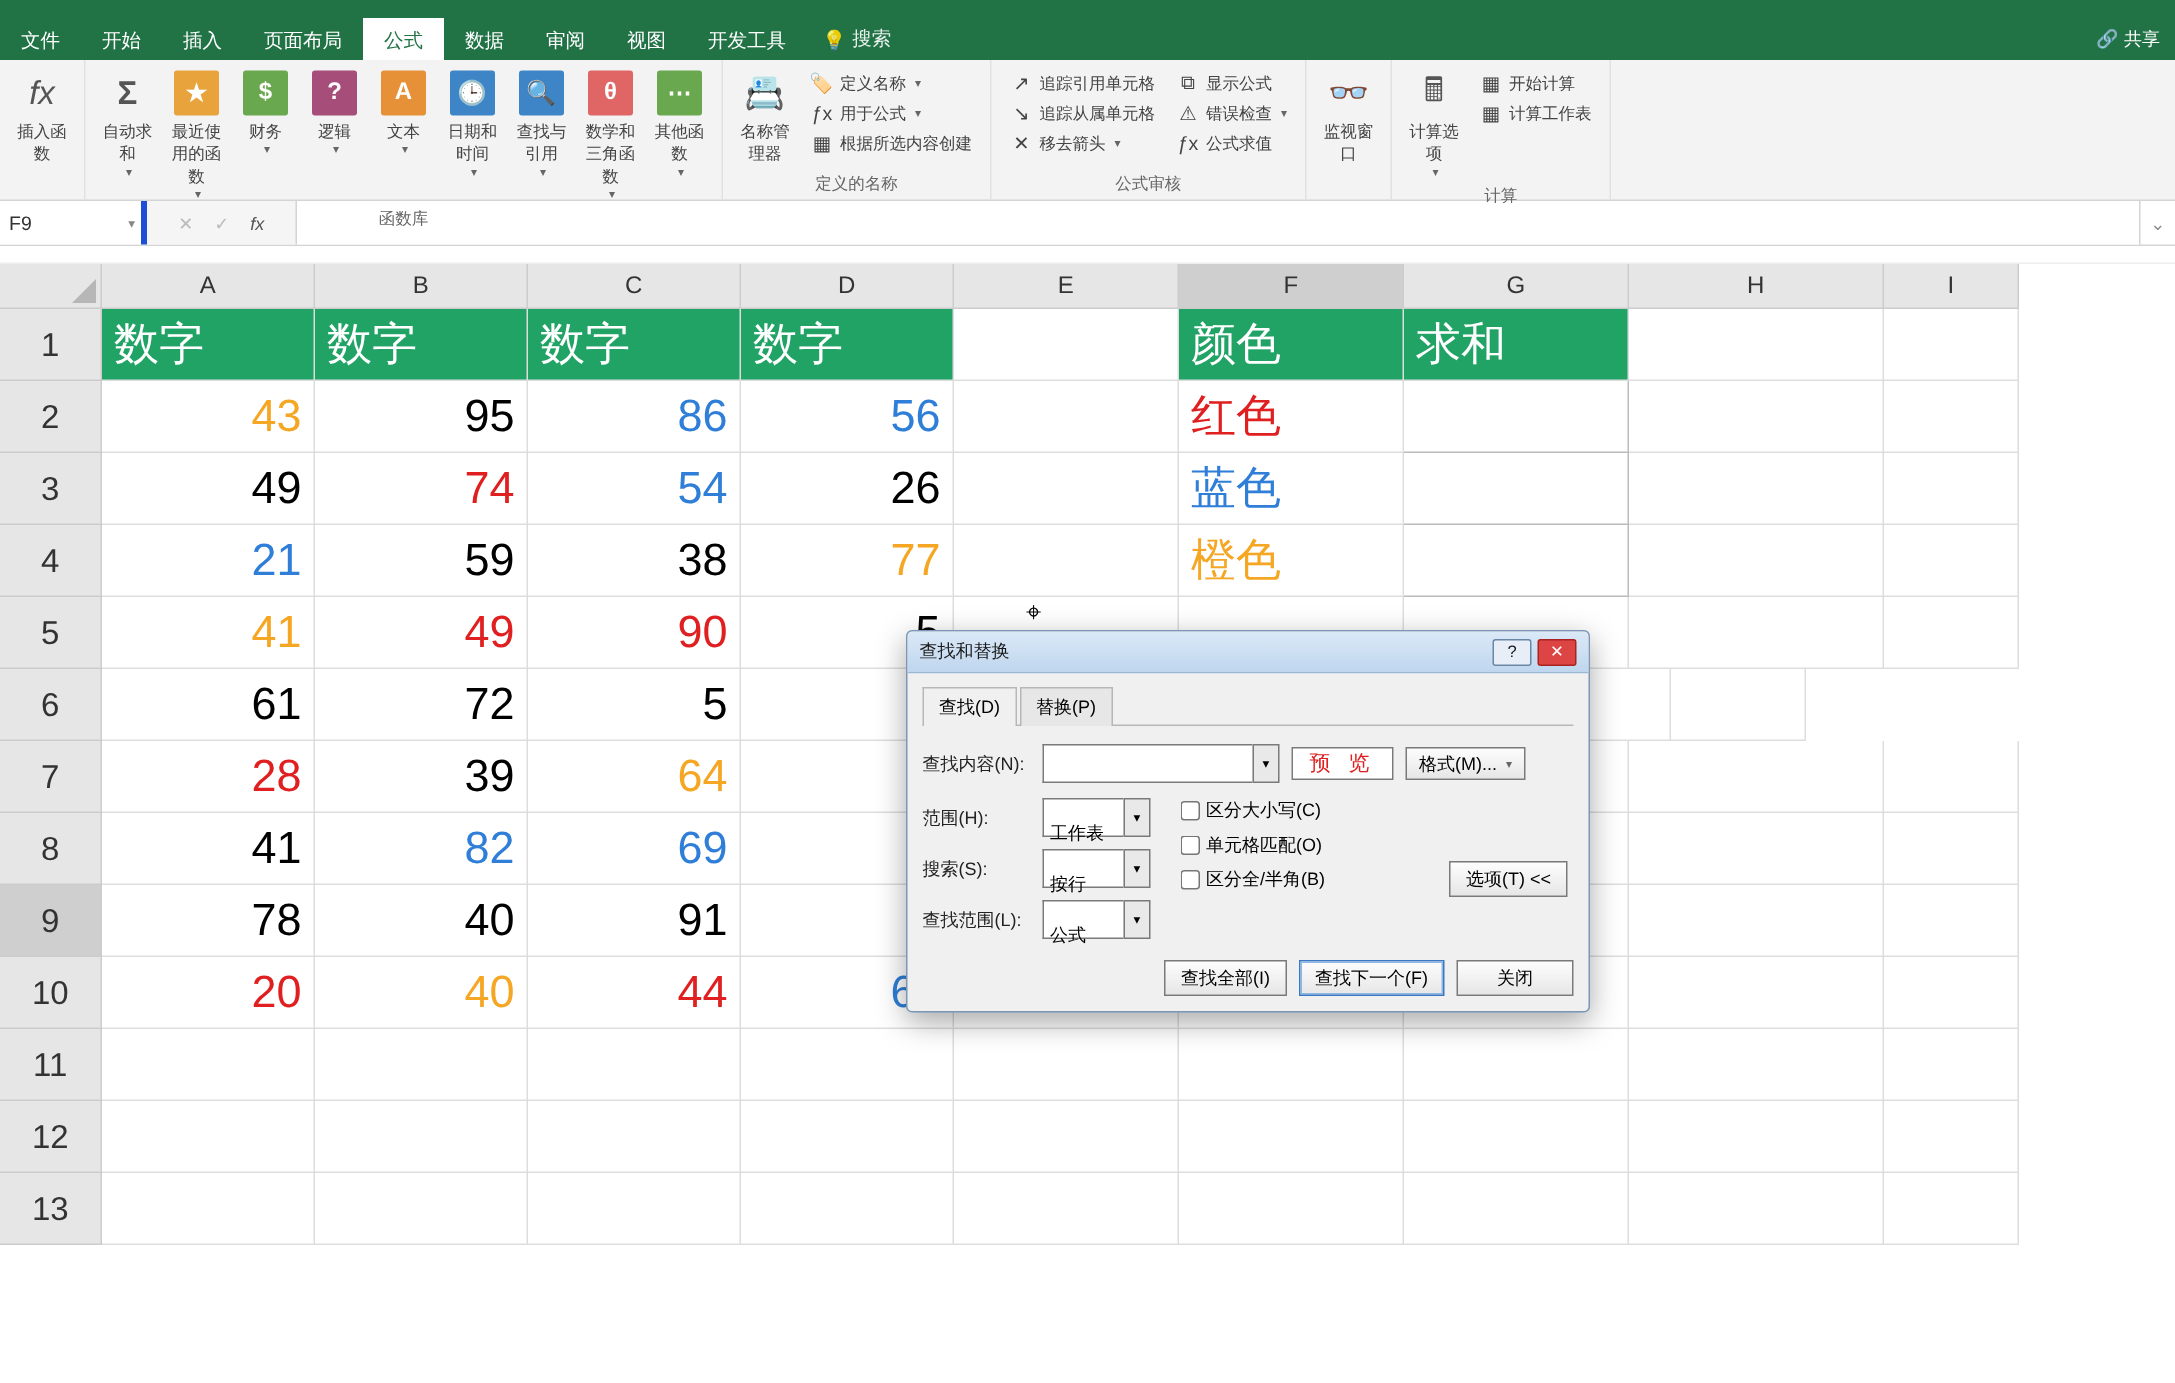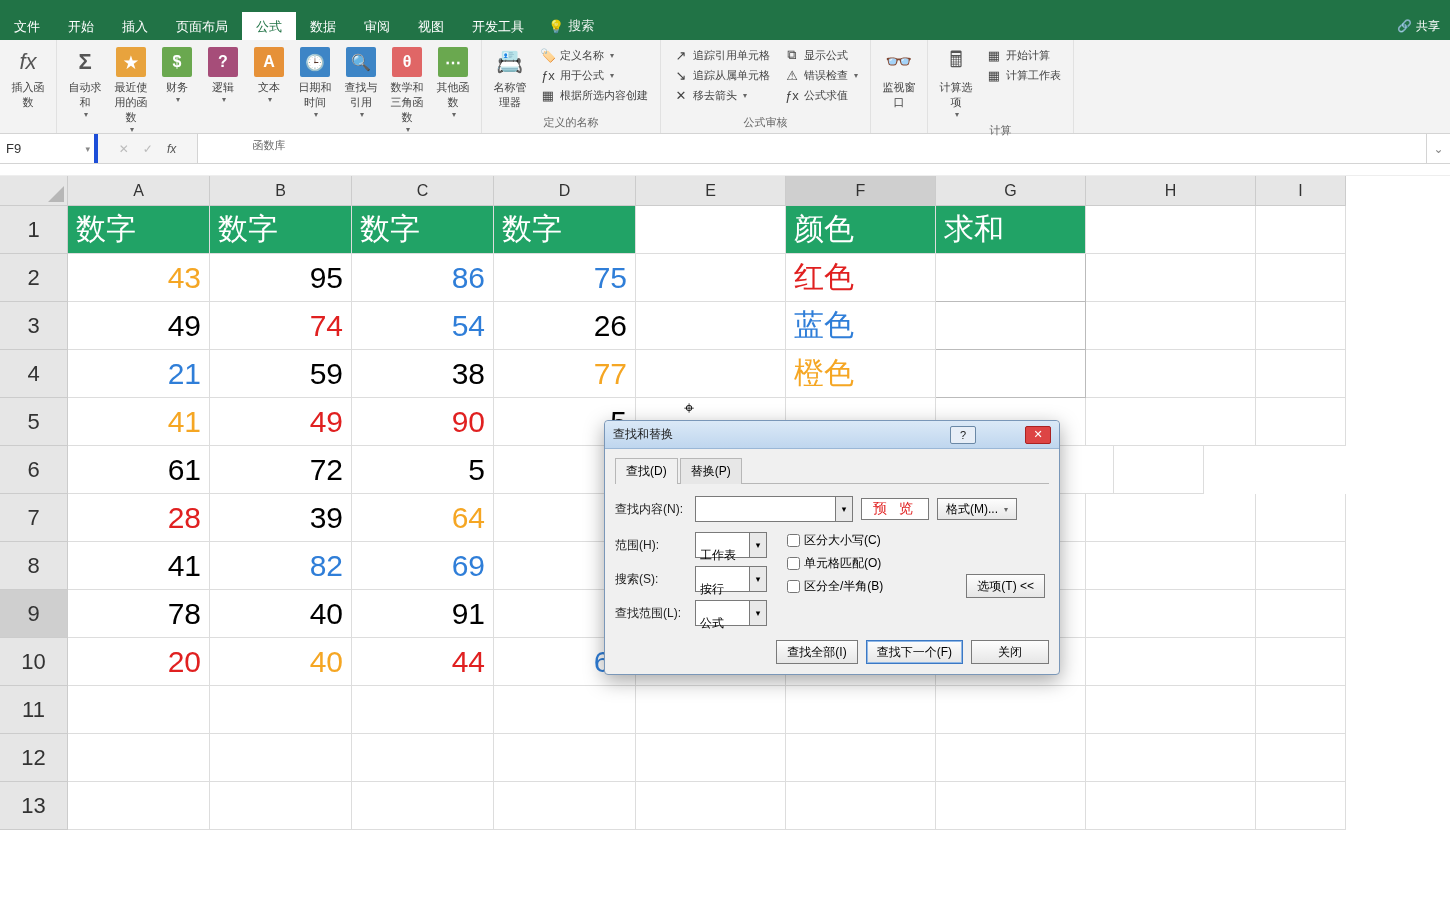--- a/index.html
+++ b/index.html
@@ -271,21 +271,20 @@
 }
 .dlg-title {
   height: 28px;
   background: linear-gradient(#dbe9f7, #bfd6ee);
   border-bottom: 1px solid #9ab7d6;
   display: flex;
   align-items: center;
   padding: 0 8px;
   color: #1a1a1a;
   border-radius: 4px 4px 0 0;
-  gap: 45px;
 }
 .dlg-title .t { flex: 1; }
 .dlg-title .winbtn {
   width: 26px; height: 18px;
   margin-left: 4px;
   border: 1px solid #6a88a6;
   border-radius: 2px;
   display: flex; align-items: center; justify-content: center;
   font-size: 11px;
   background: #e7eef7;
@@ -647,21 +646,21 @@
         <div class="cell wF h1">颜色</div>
         <div class="cell wG h1">求和</div>
         <div class="cell wH"></div>
         <div class="cell wI"></div>
       </div>
       <div class="row">
         <div class="row-h">2</div>
         <div class="cell wA c-orange">43</div>
         <div class="cell wB">95</div>
         <div class="cell wC c-blue">86</div>
-        <div class="cell wD c-blue">75</div>
+        <div class="cell wD c-blue">56</div>
         <div class="cell wE"></div>
         <div class="cell wF text-left c-red">红色</div>
         <div class="cell wG" style="border-right: 1px solid rgb(187, 187, 187); border-bottom: 1px solid rgb(187, 187, 187);"></div>
         <div class="cell wH"></div>
         <div class="cell wI"></div>
       </div>
       <div class="row">
         <div class="row-h">3</div>
         <div class="cell wA">49</div>
         <div class="cell wB c-red">74</div>

